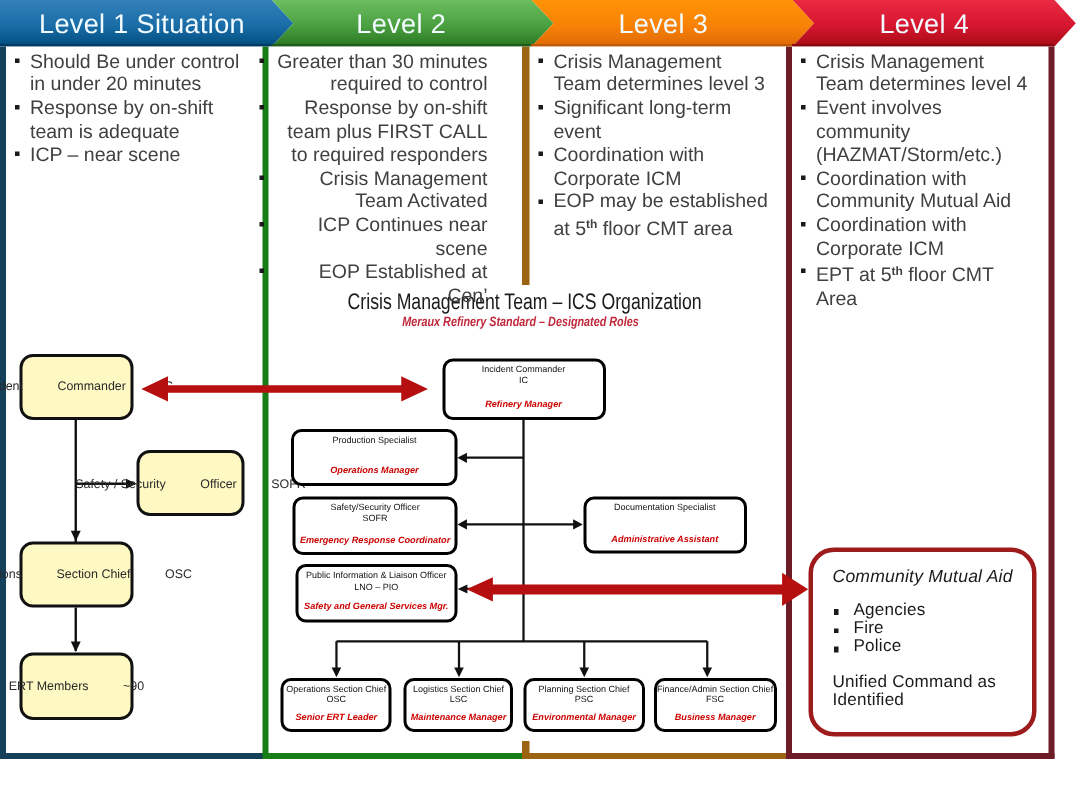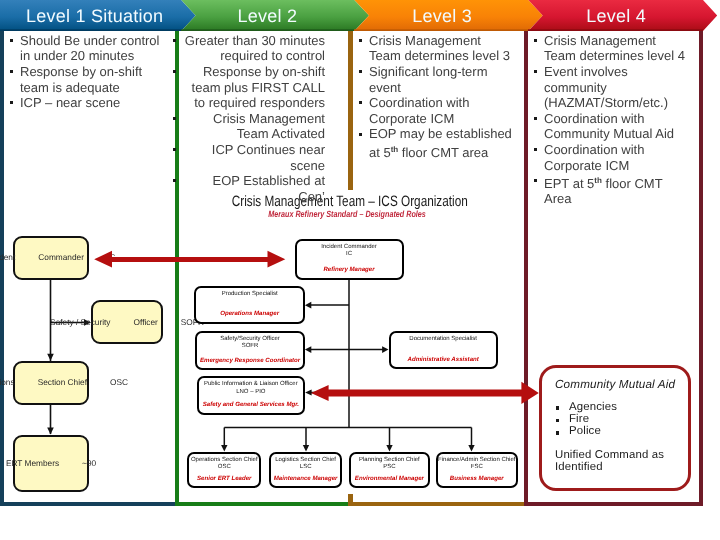--- a/index.html
+++ b/index.html
@@ -177,21 +177,21 @@
   <div class="lnode" style="left:91px;top:300px;width:72px;height:44px;">
       <div>Safety / Security</div>
       <div>Officer</div>
       <div>SOFR</div>
     </div>
   <div class="lnode" style="left:13px;top:360.8px;width:76px;height:44px;">
       <div>Operations</div>
       <div>Section Chief</div>
       <div>OSC</div>
     </div>
-  <div class="lnode" style="left:13px;top:434.6px;width:76px;height:57px;">
+  <div class="lnode" style="left:13px;top:434.6px;width:76px;height:45px;">
       <div>ERT Members</div>
       <div>~90</div>
     </div>
 
   <svg class="ovl" width="720" height="540">
     <g stroke="#111" stroke-width="1.5" fill="none">
       <path d="M349 279.5 V427.5"></path>
       <path d="M349 305 H309"></path>
       <path d="M349 349.5 H309"></path>
       <path d="M349 349.5 H385"></path>

